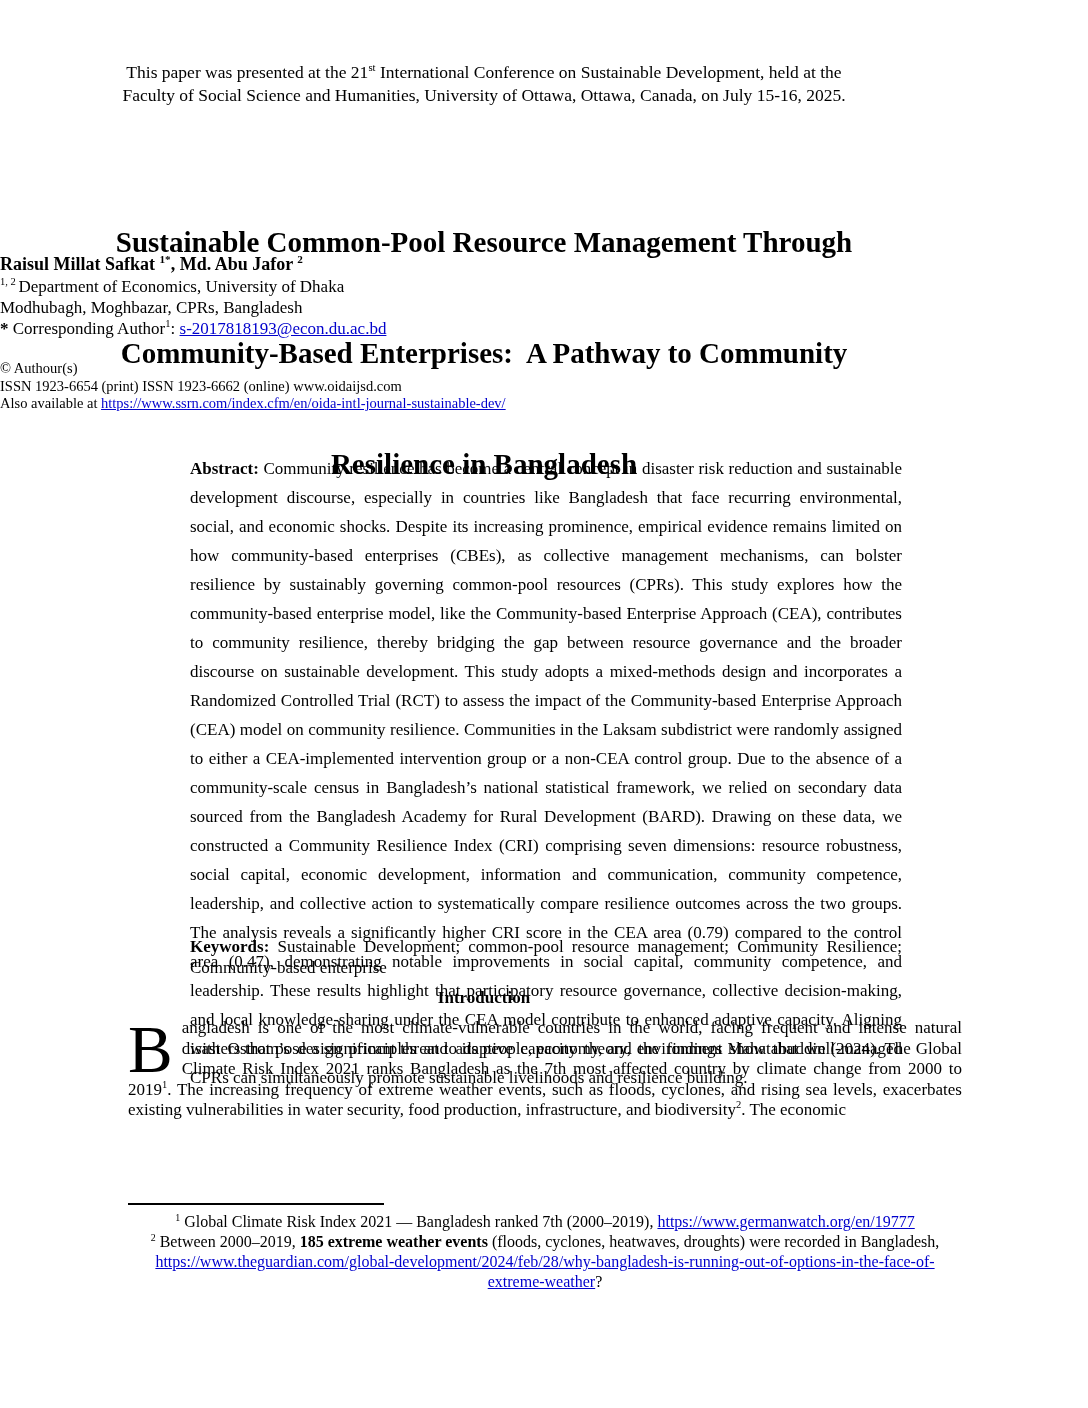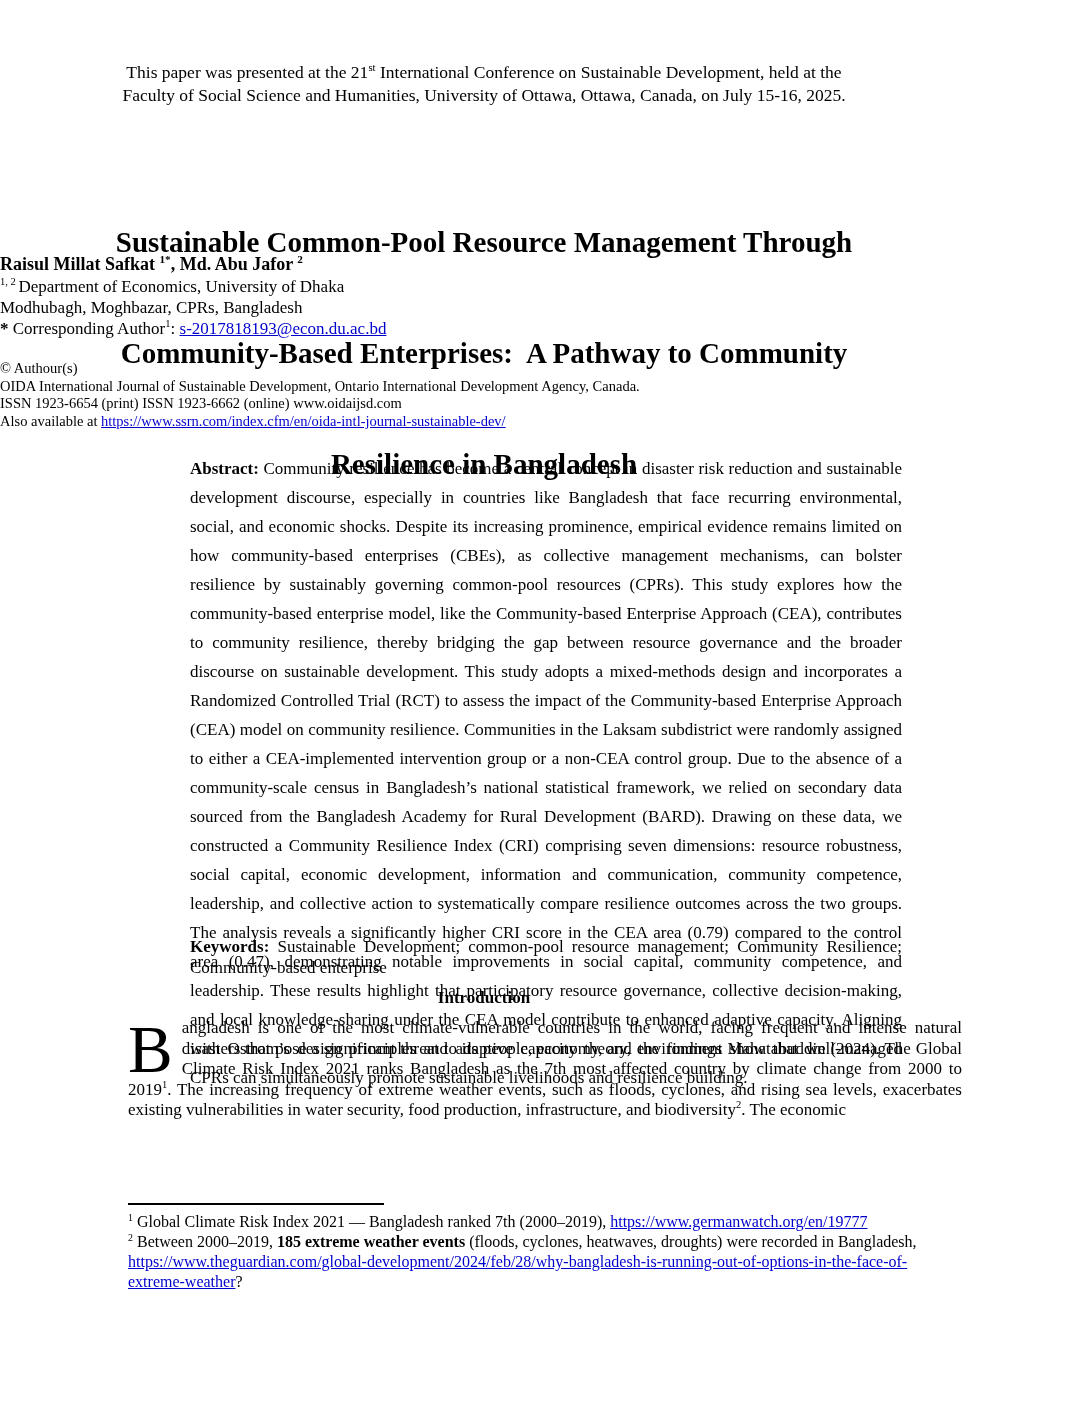--- a/index.html
+++ b/index.html
@@ -115,21 +115,21 @@
     width: 834px;
     font-size: 16px;
     line-height: 20px;
   }
   .footnote-rule {
     width: 256px;
     border: 0;
     border-top: 2.5px solid #000000;
     margin: 0 0 7px 0;
   }
-  .footnote { overflow-wrap: anywhere; }
+  .footnote { overflow-wrap: anywhere; text-align: center; }
   .bold { font-weight: bold; }
   a.link, span.link {
     color: #0000cc;
     text-decoration: underline;
     cursor: pointer;
     overflow-wrap: anywhere;
   }
 </style>
 </head>
 <body>
@@ -149,21 +149,20 @@
 
   <div class="authors-block">
     <div class="authors-line"><span>Raisul Millat Safkat </span><sup class="ss">1*</sup><span>, </span><span>Md. Abu Jafor </span><sup class="ss">2</sup></div>
     <div class="affil-line"><sup class="ss">1, 2 </sup><span>Department of Economics, University of Dhaka</span></div>
     <div class="affil-line">Modhubagh, Moghbazar, CPRs, Bangladesh</div>
     <div class="affil-line"><span class="bold">* </span><span>Corresponding Author</span><sup class="ss">1</sup><span>: </span><a class="link">s-2017818193@econ.du.ac.bd</a></div>
   </div>
 
   <div class="imprint-block">
     <div>© Authour(s)</div>
-    <div>OIDA International Journal of Sustainable Development, Ontario International Development Agency, Canada.</div>
     <div>ISSN 1923-6654 (print) ISSN 1923-6662 (online) www.oidaijsd.com</div>
     <div><span>Also available at </span><a class="link">https://www.ssrn.com/index.cfm/en/oida-intl-journal-sustainable-dev/</a></div>
   </div>
 
   <div class="abstract-block">
     <span class="bold">Abstract:</span><span> Community resilience has become a central concept in disaster risk reduction and sustainable development discourse, especially in countries like Bangladesh that face recurring environmental, social, and economic shocks. Despite its increasing prominence, empirical evidence remains limited on how community-based enterprises (CBEs), as collective management mechanisms, can bolster resilience by sustainably governing common-pool resources (CPRs). This study explores how the community-based enterprise model, like the Community-based Enterprise Approach (CEA), contributes to community resilience, thereby bridging the gap between resource governance and the broader discourse on sustainable development. This study adopts a mixed-methods design and incorporates a Randomized Controlled Trial (RCT) to assess the impact of the Community-based Enterprise Approach (CEA) model on community resilience. Communities in the Laksam subdistrict were randomly assigned to either a CEA-implemented intervention group or a non-CEA control group. Due to the absence of a community-scale census in Bangladesh’s national statistical framework, we relied on secondary data sourced from the Bangladesh Academy for Rural Development (BARD). Drawing on these data, we constructed a Community Resilience Index (CRI) comprising seven dimensions: resource robustness, social capital, economic development, information and communication, community competence, leadership, and collective action to systematically compare resilience outcomes across the two groups. The analysis reveals a significantly higher CRI score in the CEA area (0.79) compared to the control area (0.47), demonstrating notable improvements in social capital, community competence, and leadership. These results highlight that participatory resource governance, collective decision-making, and local knowledge-sharing under the CEA model contribute to enhanced adaptive capacity. Aligning with Ostrom’s design principles and adaptive capacity theory, the findings show that well-managed CPRs can simultaneously promote sustainable livelihoods and resilience building.</span>
   </div>
 
   <div class="keywords-block">
     <span class="bold">Keywords:</span><span> Sustainable Development; common-pool resource management; Community Resilience; Community-based enterprise</span>

